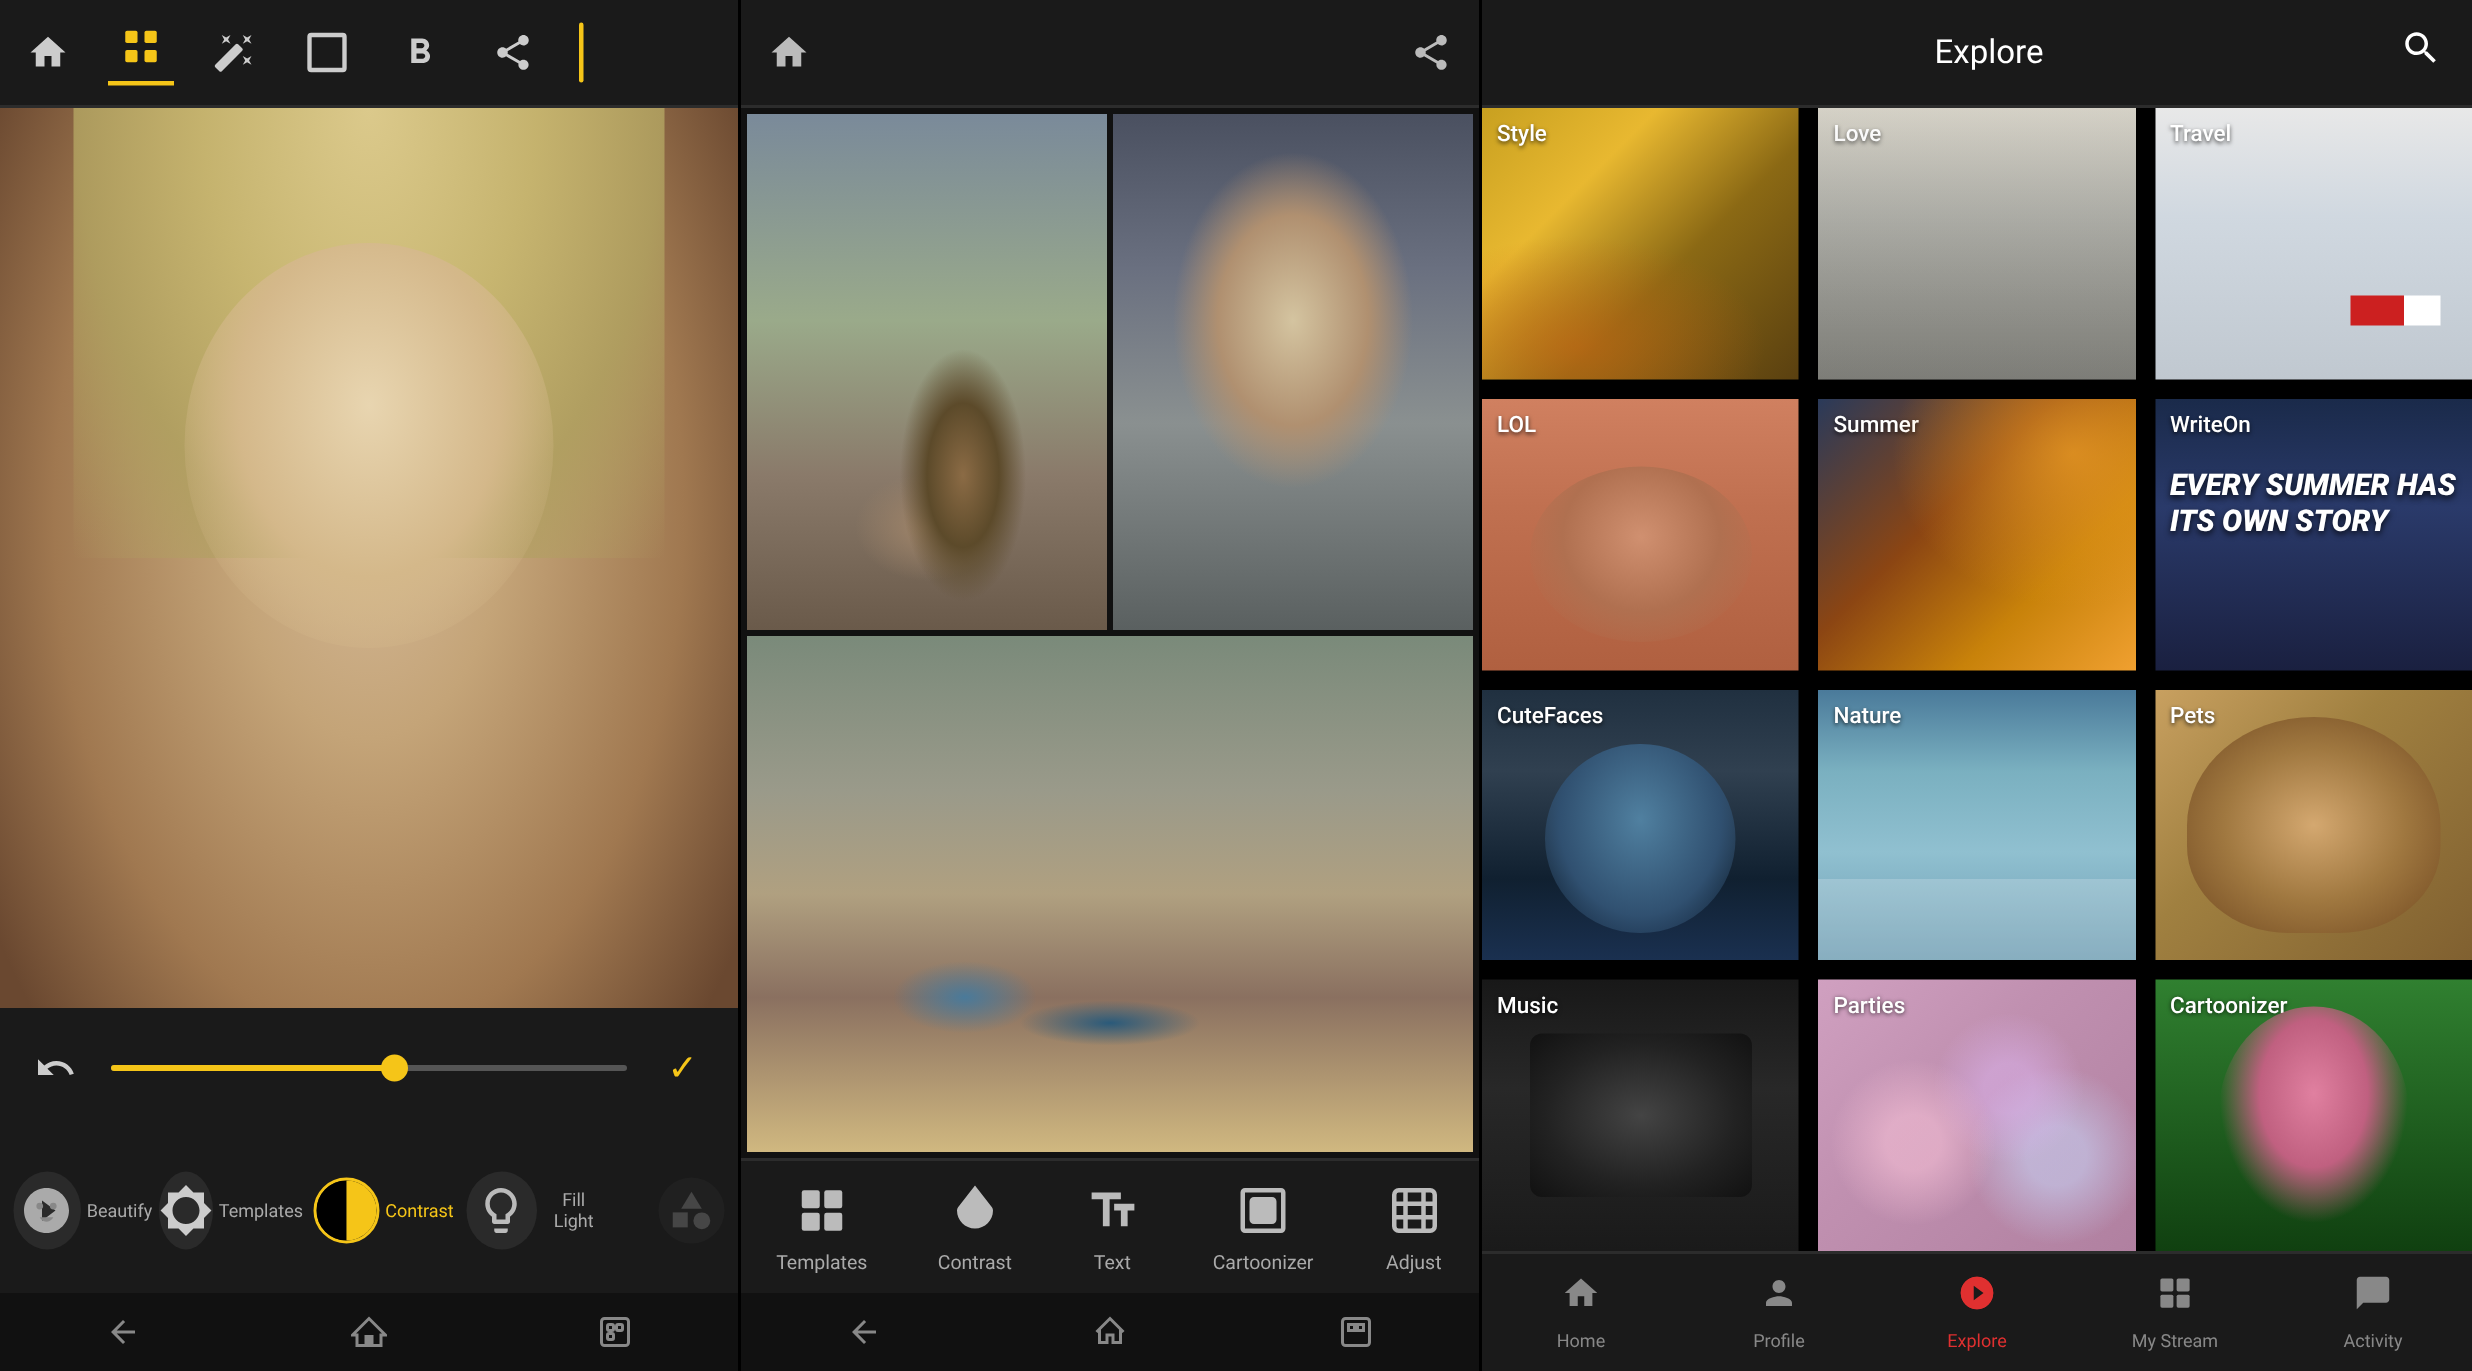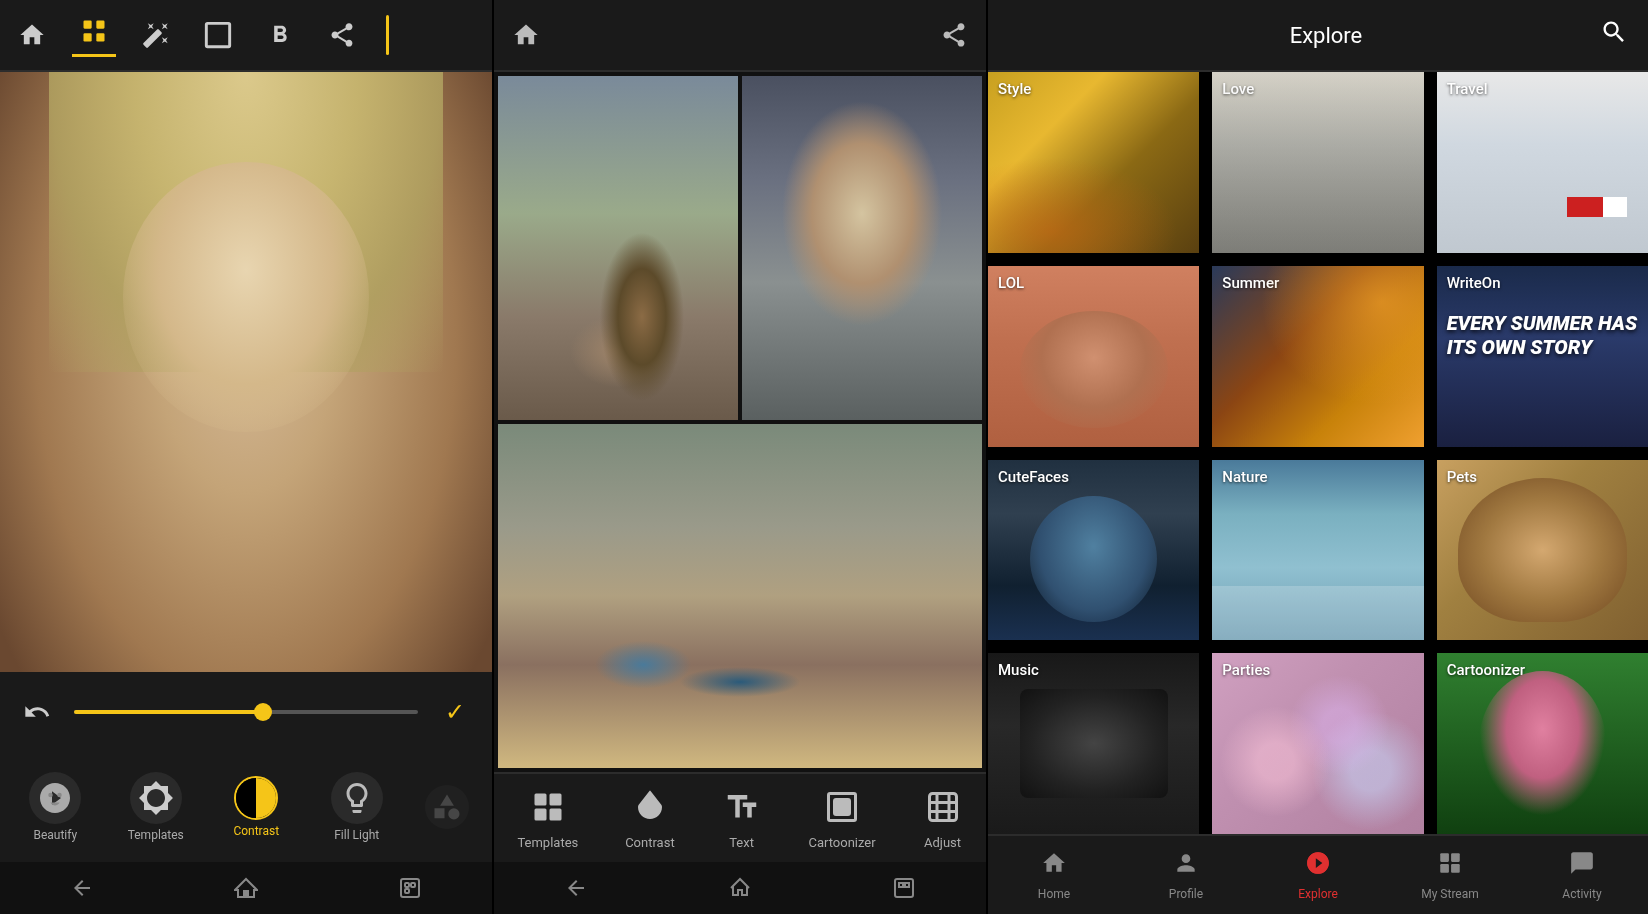--- a/index.html
+++ b/index.html
@@ -122,21 +122,21 @@
       display: flex;
       align-items: center;
       padding: 0 5px;
       gap: 0;
       overflow: hidden;
     }
 
     .tool-item {
       flex: 1;
       display: flex;
-      flex-direction: column;
+      flex-direction: row;
       align-items: center;
       justify-content: flex-end;
       gap: 4px;
       cursor: pointer;
       padding: 8px 4px;
       min-width: 80px;
     }
 
     .tool-icon {
       width: 52px;

